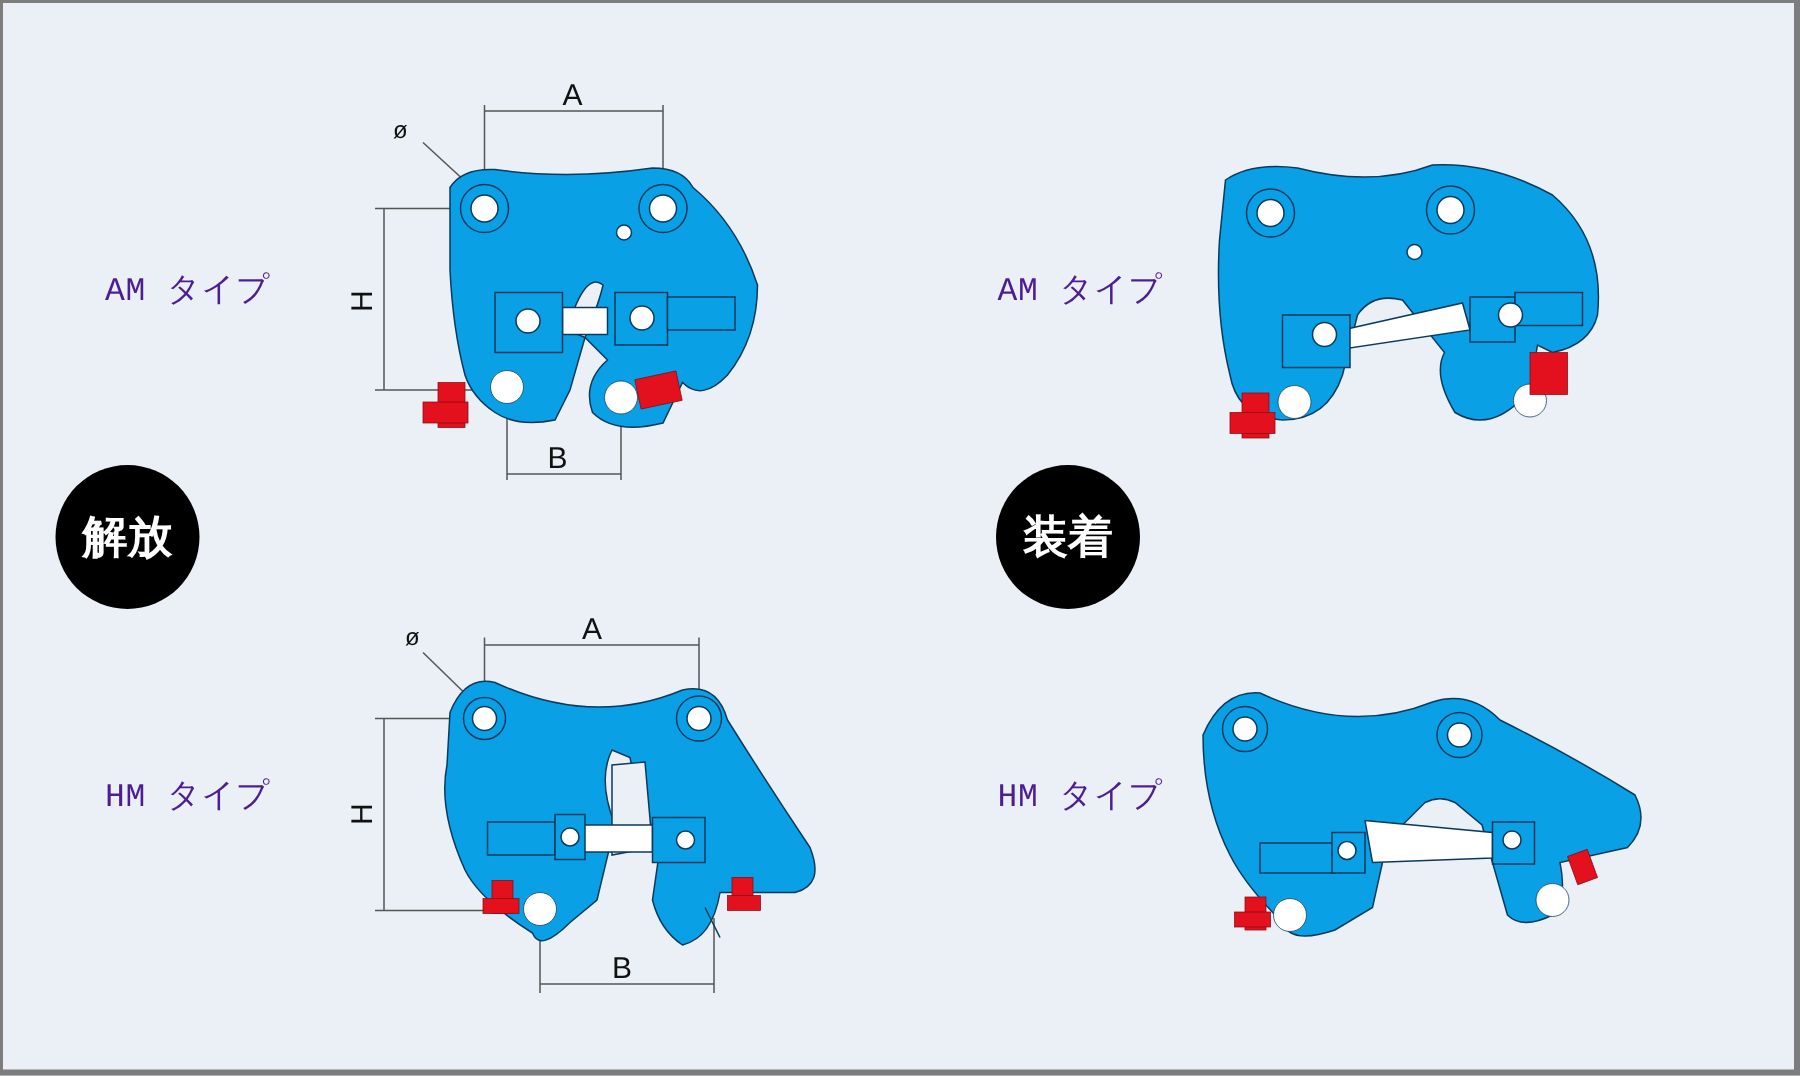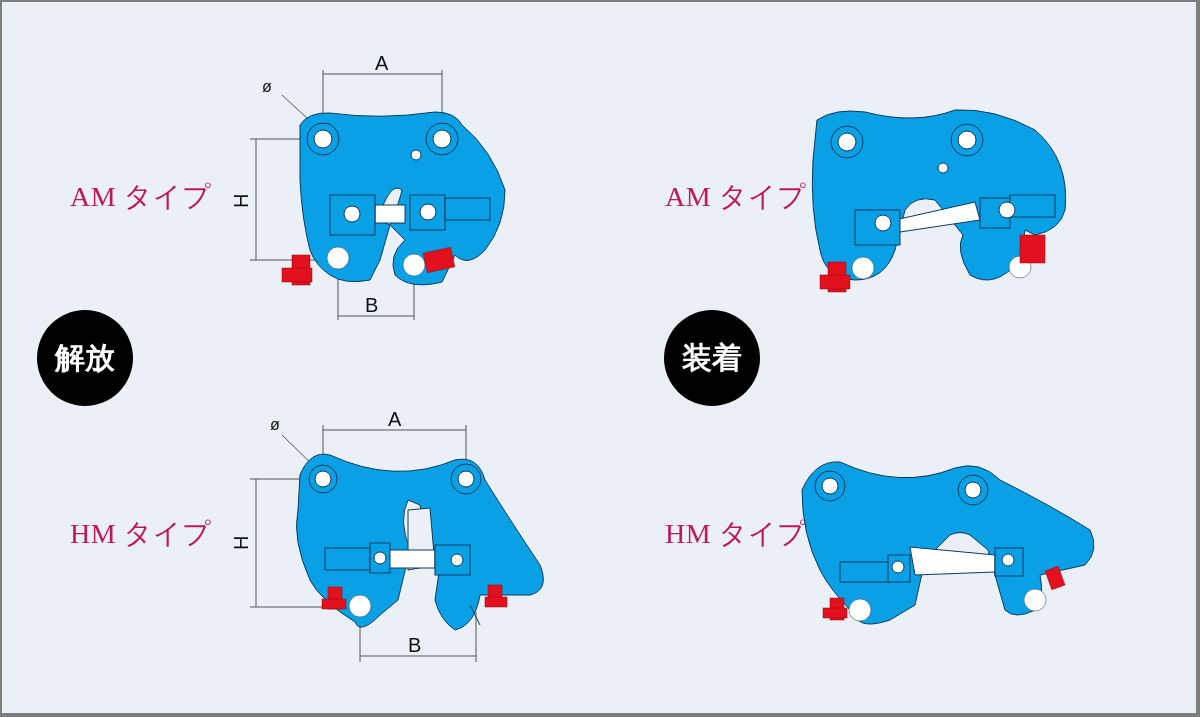--- a/index.html
+++ b/index.html
@@ -8,22 +8,22 @@
     background:#eaf0f5;
     font-family:"DejaVu Sans", sans-serif;
   }
   .frame {
     position:absolute; left:0; top:0; width:1196px; height:713px;
     border:2px solid #7d7d7d; border-right-width:4px; border-bottom-width:4px;
     box-sizing:border-box; width:1200px; height:717px;
     background:#eaf0f5;
   }
   .label {
-    position:absolute; font-size:28px; color:#be185d; letter-spacing:0.5px;
-    font-family:Liberation Serif, serif;
+    position:absolute; font-size:22px; color:#4c1d95; letter-spacing:0.5px;
+    font-family:Liberation Mono, monospace;
   }
   .badge {
     position:absolute; width:96px; height:96px; border-radius:50%;
     background:#000; color:#fff; font-weight:bold; font-size:30px;
     display:flex; align-items:center; justify-content:center;
     font-family:"DejaVu Sans", sans-serif;
   }
   svg.diagram { position:absolute; overflow:visible; }
   .dimtxt { font-family:"Liberation Sans", sans-serif; font-size:20px; fill:#111; }
   .phitxt { font-family:"Liberation Sans", sans-serif; font-size:16px; fill:#111; }

